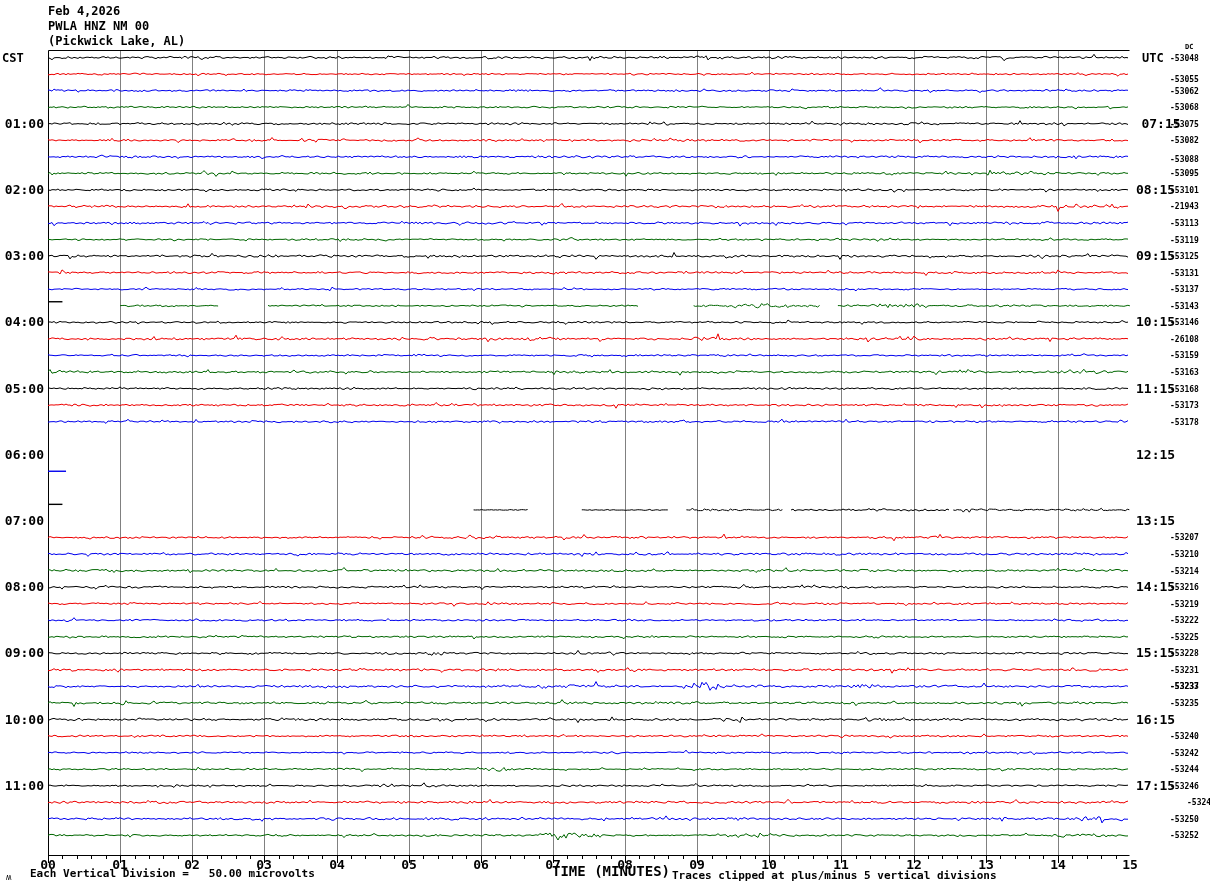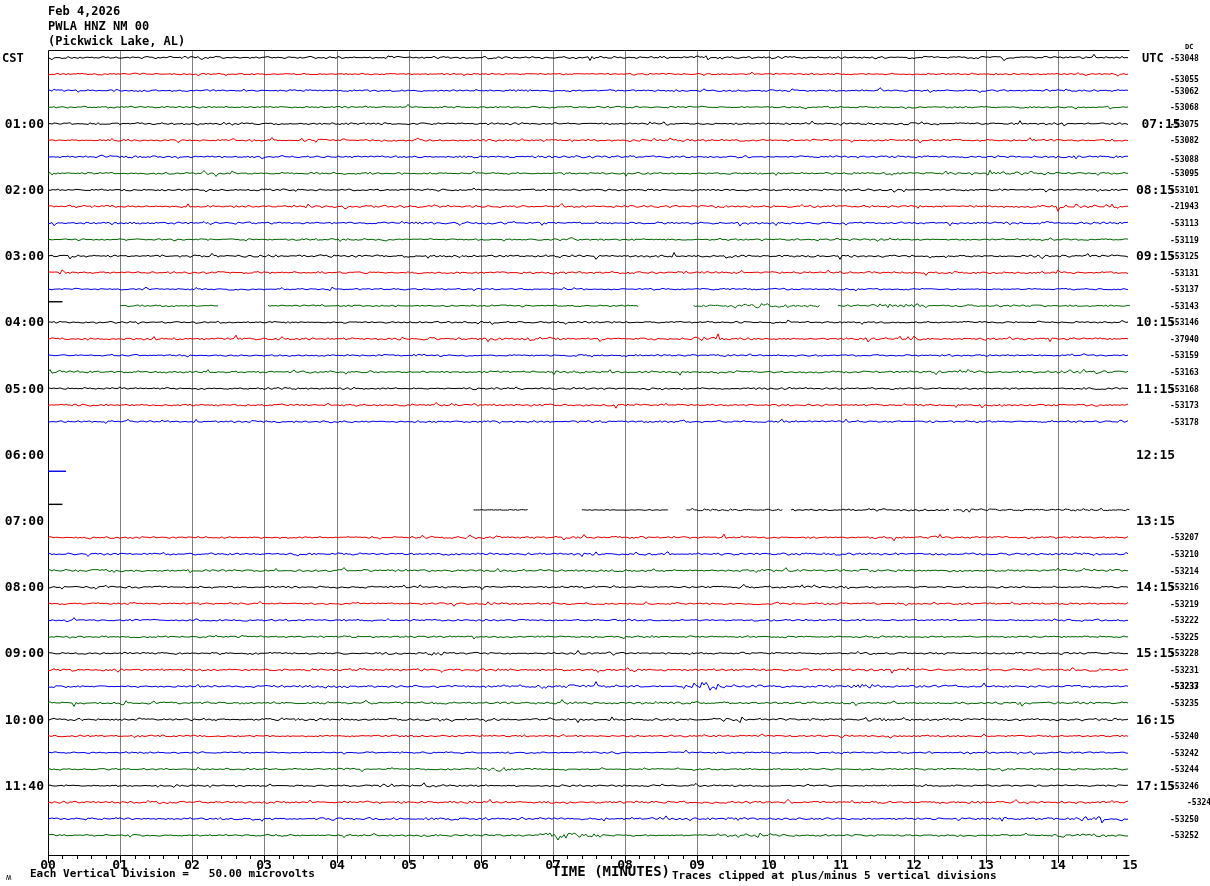--- a/index.html
+++ b/index.html
@@ -185,21 +185,21 @@
       <div class="abs hourlabel hl-left" style="top: 116.7px;">01:00</div>
       <div class="abs hourlabel hl-left" style="top: 182.9px;">02:00</div>
       <div class="abs hourlabel hl-left" style="top: 249.1px;">03:00</div>
       <div class="abs hourlabel hl-left" style="top: 315.3px;">04:00</div>
       <div class="abs hourlabel hl-left" style="top: 381.5px;">05:00</div>
       <div class="abs hourlabel hl-left" style="top: 447.7px;">06:00</div>
       <div class="abs hourlabel hl-left" style="top: 513.9px;">07:00</div>
       <div class="abs hourlabel hl-left" style="top: 580.1px;">08:00</div>
       <div class="abs hourlabel hl-left" style="top: 646.3px;">09:00</div>
       <div class="abs hourlabel hl-left" style="top: 712.5px;">10:00</div>
-      <div class="abs hourlabel hl-left" style="top: 778.7px;">11:40</div>
+      <div class="abs hourlabel hl-left" style="top: 778.7px;">11:00</div>
       <div class="abs hourlabel hl-right" style="top: 116.7px; text-align: center;">07:15</div>
       <div class="abs hourlabel hl-right" style="top: 182.9px;">08:15</div>
       <div class="abs hourlabel hl-right" style="top: 249.1px;">09:15</div>
       <div class="abs hourlabel hl-right" style="top: 315.3px;">10:15</div>
       <div class="abs hourlabel hl-right" style="top: 381.5px;">11:15</div>
       <div class="abs hourlabel hl-right" style="top: 447.7px;">12:15</div>
       <div class="abs hourlabel hl-right" style="top: 513.9px;">13:15</div>
       <div class="abs hourlabel hl-right" style="top: 580.1px;">14:15</div>
       <div class="abs hourlabel hl-right" style="top: 646.3px;">15:15</div>
       <div class="abs hourlabel hl-right" style="top: 712.5px;">16:15</div>
@@ -214,21 +214,21 @@
       <div class="abs dcval" style="top: 169.35px;">-53095</div>
       <div class="abs dcval" style="top: 185.9px;">-53101</div>
       <div class="abs dcval" style="top: 202.45px;">-21943</div>
       <div class="abs dcval" style="top: 219px;">-53113</div>
       <div class="abs dcval" style="top: 235.55px;">-53119</div>
       <div class="abs dcval" style="top: 252.1px;">-53125</div>
       <div class="abs dcval" style="top: 268.65px;">-53131</div>
       <div class="abs dcval" style="top: 285.2px;">-53137</div>
       <div class="abs dcval" style="top: 301.75px;">-53143</div>
       <div class="abs dcval" style="top: 318.3px;">-53146</div>
-      <div class="abs dcval" style="top: 334.85px;">-37940</div>
+      <div class="abs dcval" style="top: 334.85px;">-26108</div>
       <div class="abs dcval" style="top: 351.4px;">-53159</div>
       <div class="abs dcval" style="top: 367.95px;">-53163</div>
       <div class="abs dcval" style="top: 384.5px;">-53168</div>
       <div class="abs dcval" style="top: 401.05px;">-53173</div>
       <div class="abs dcval" style="top: 417.6px;">-53178</div>
       <div class="abs dcval" style="top: 533.45px;">-53207</div>
       <div class="abs dcval" style="top: 550px;">-53210</div>
       <div class="abs dcval" style="top: 566.55px;">-53214</div>
       <div class="abs dcval" style="top: 583.1px;">-53216</div>
       <div class="abs dcval" style="top: 599.65px;">-53219</div>

